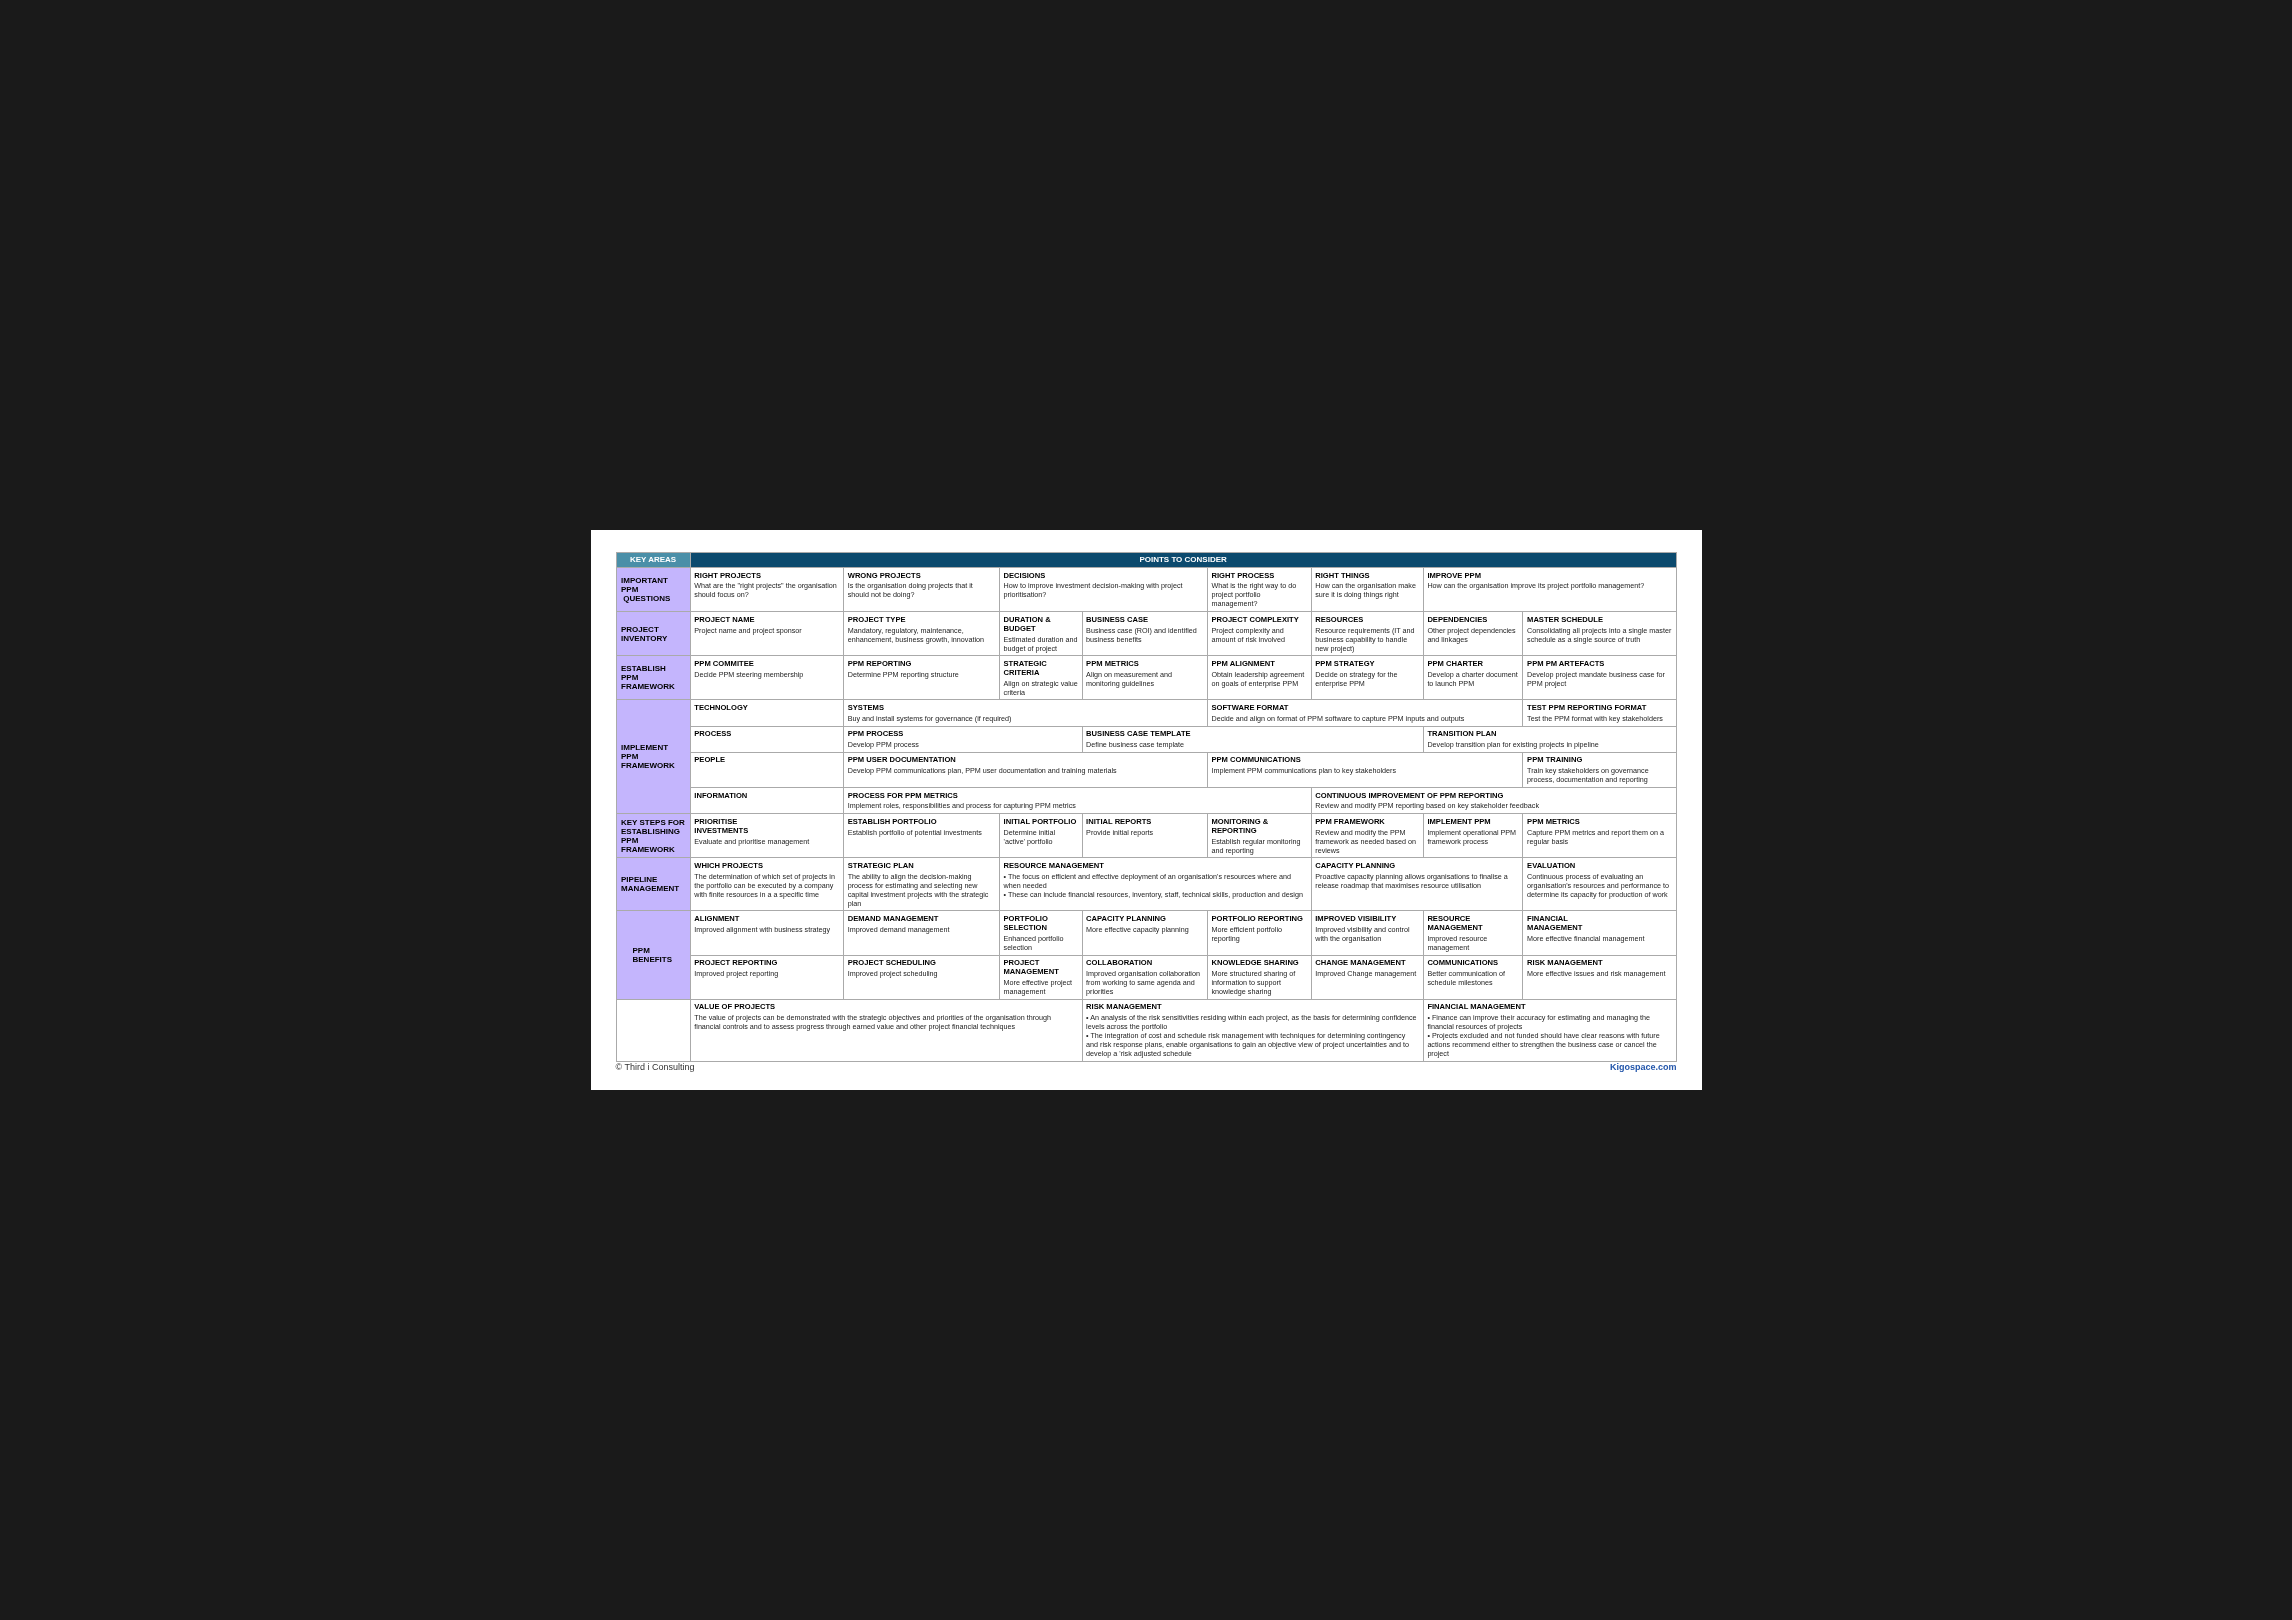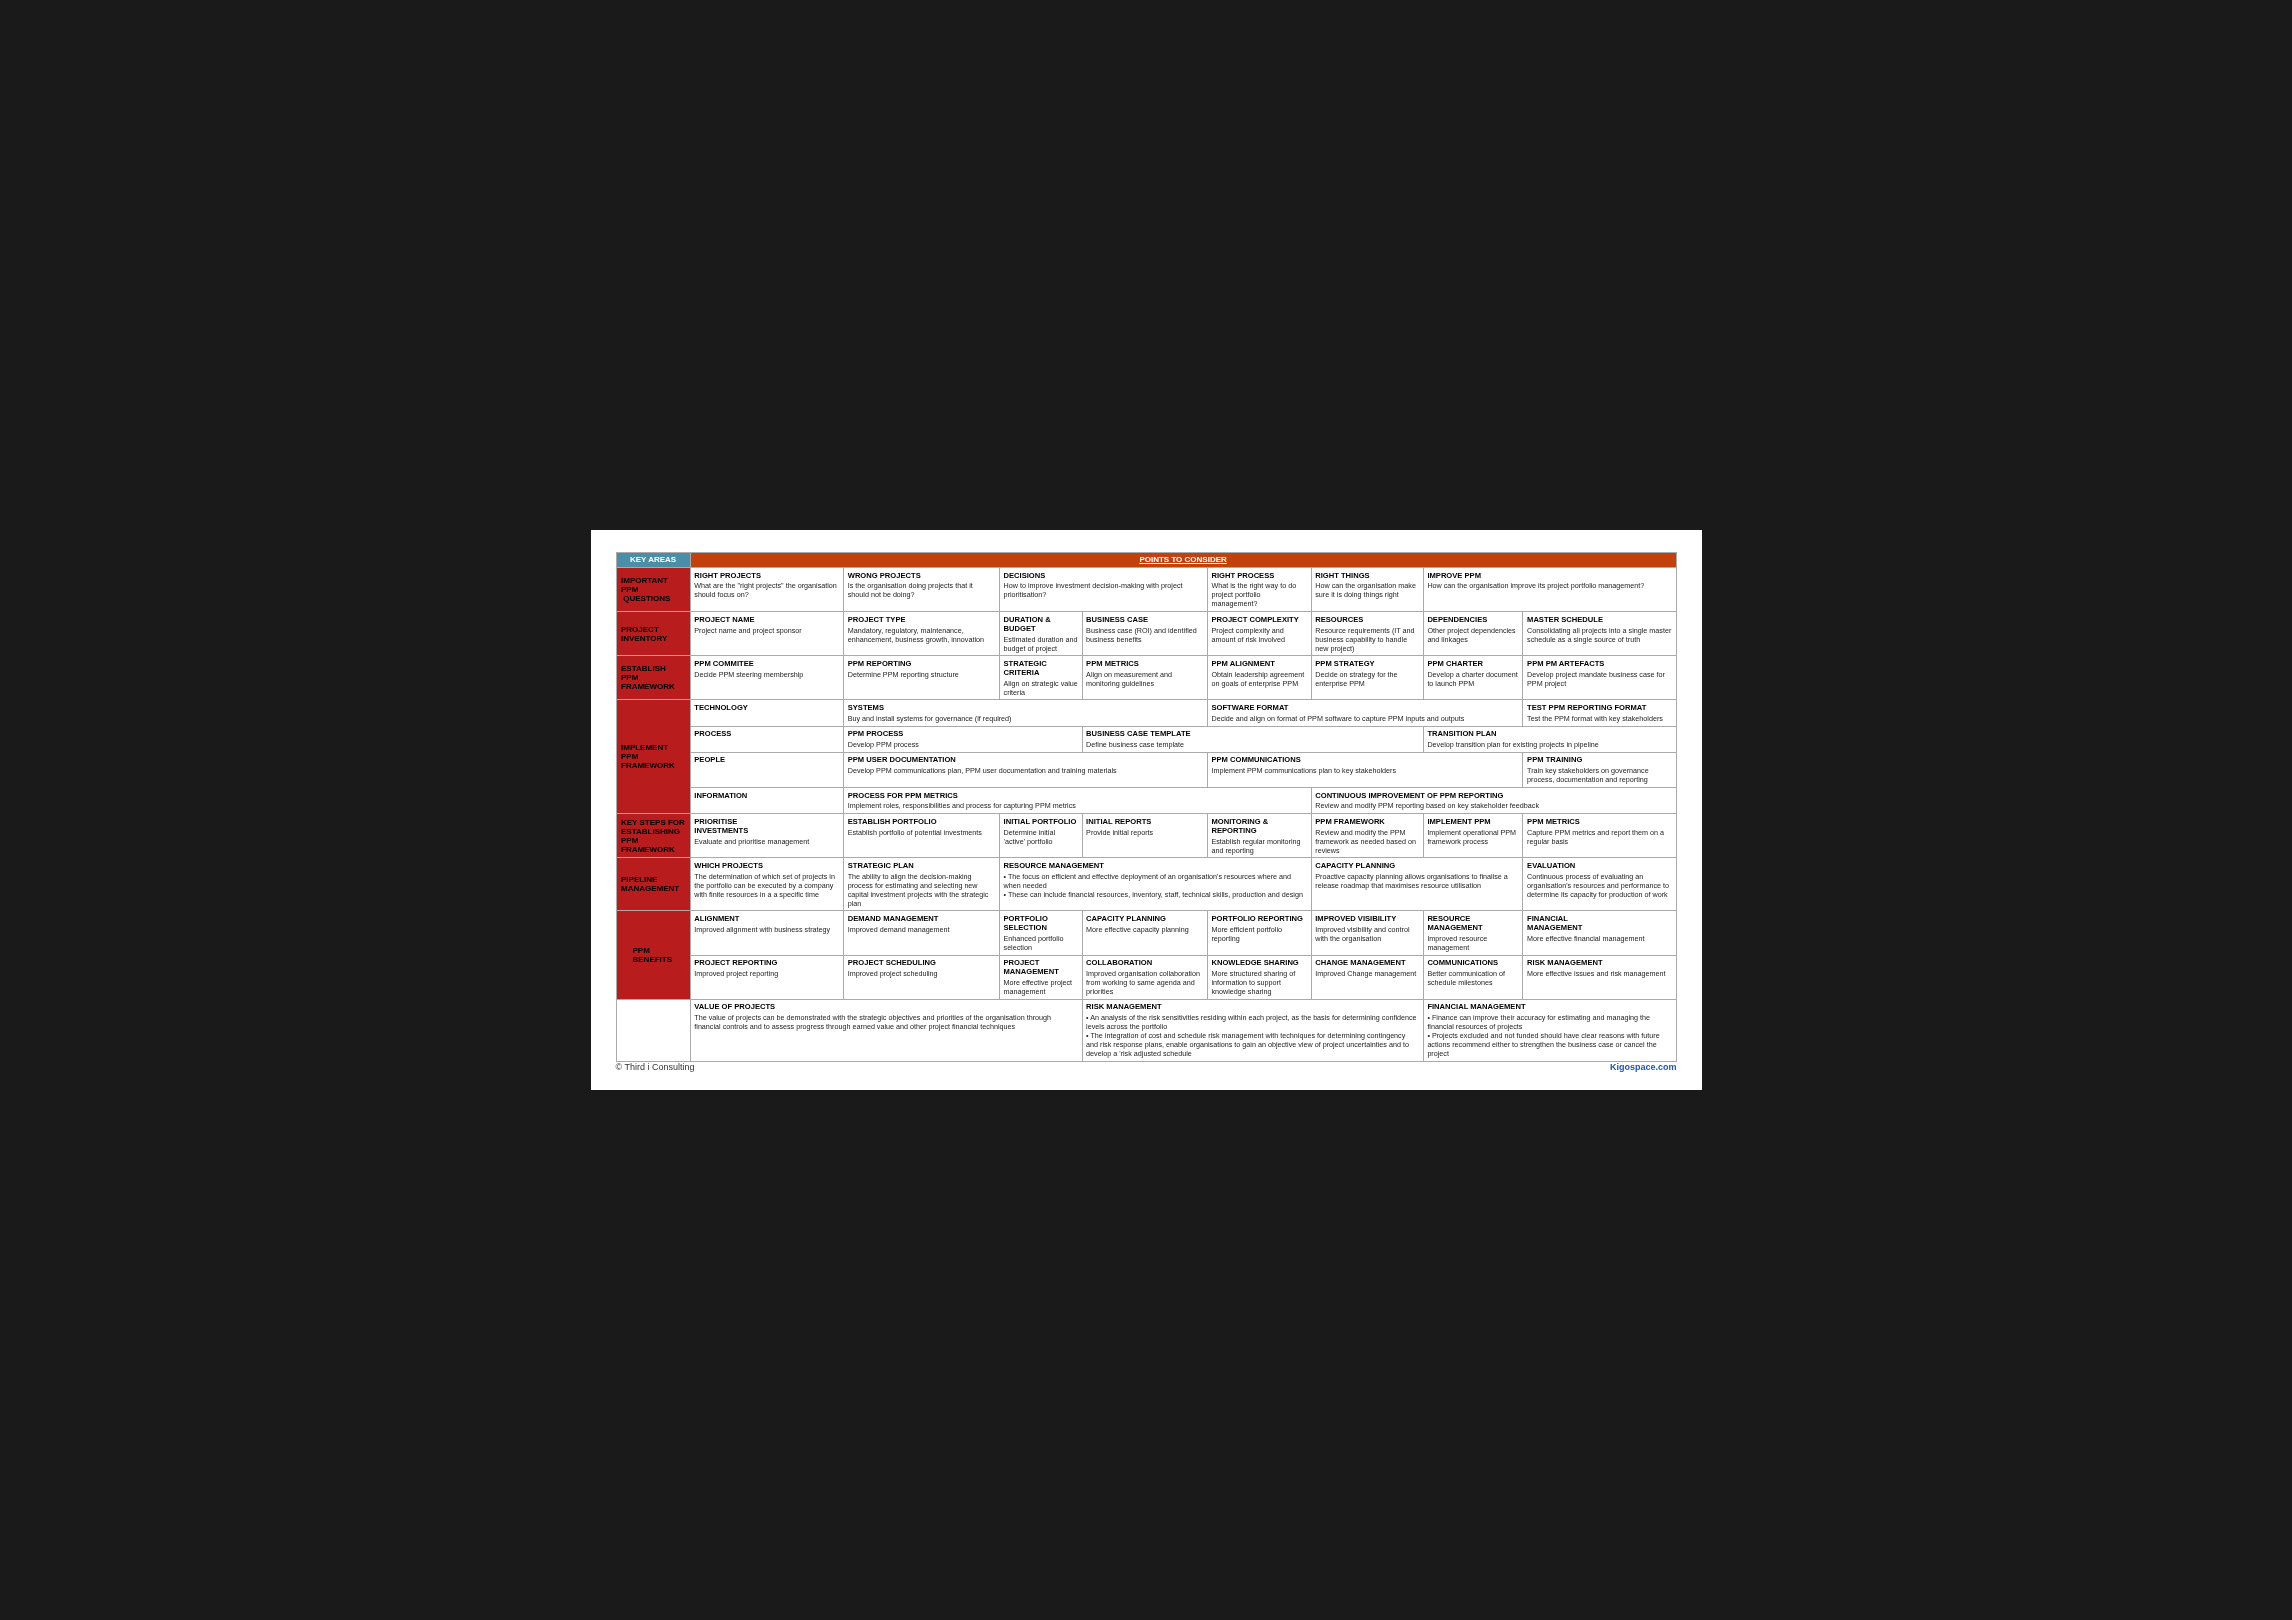--- a/index.html
+++ b/index.html
@@ -34,21 +34,21 @@
       vertical-align: top;
     }
     .header-row th {
       background: #4a8fa8;
       color: #fff;
       font-weight: bold;
       text-align: center;
       font-size: 8px;
     }
     .row-label {
-      background: #b91c1c;
+      background: #c4b5fd;
       font-weight: bold;
       font-size: 8px;
       color: #000;
       vertical-align: middle;
       text-align: left;
       padding: 3.6px 4.5px;
     }
     .cell-title {
       font-weight: bold;
       display: block;
@@ -71,21 +71,21 @@
   </style>
 </head>
 <body>
 
 <div class="page">
 
   <table>
     <thead>
       <tr class="header-row">
         <th style="width:7%; background:#4a8fa8; color:#fff;">KEY AREAS</th>
-        <th colspan="8" style="background:#c2410c; color:#fff;text-decoration:underline;">POINTS TO CONSIDER</th>
+        <th colspan="8" style="background:#0c4a6e; color:#fff;">POINTS TO CONSIDER</th>
       </tr>
     </thead>
     <tbody>
 
       <tr>
         <td class="row-label" style="font-weight:bold;font-size:8px;">IMPORTANT<br>PPM &nbsp;QUESTIONS</td>
         <td>
           <span class="cell-title">RIGHT PROJECTS</span>
           <span class="cell-body">What are the "right projects" the organisation should focus on?</span>
         </td>

